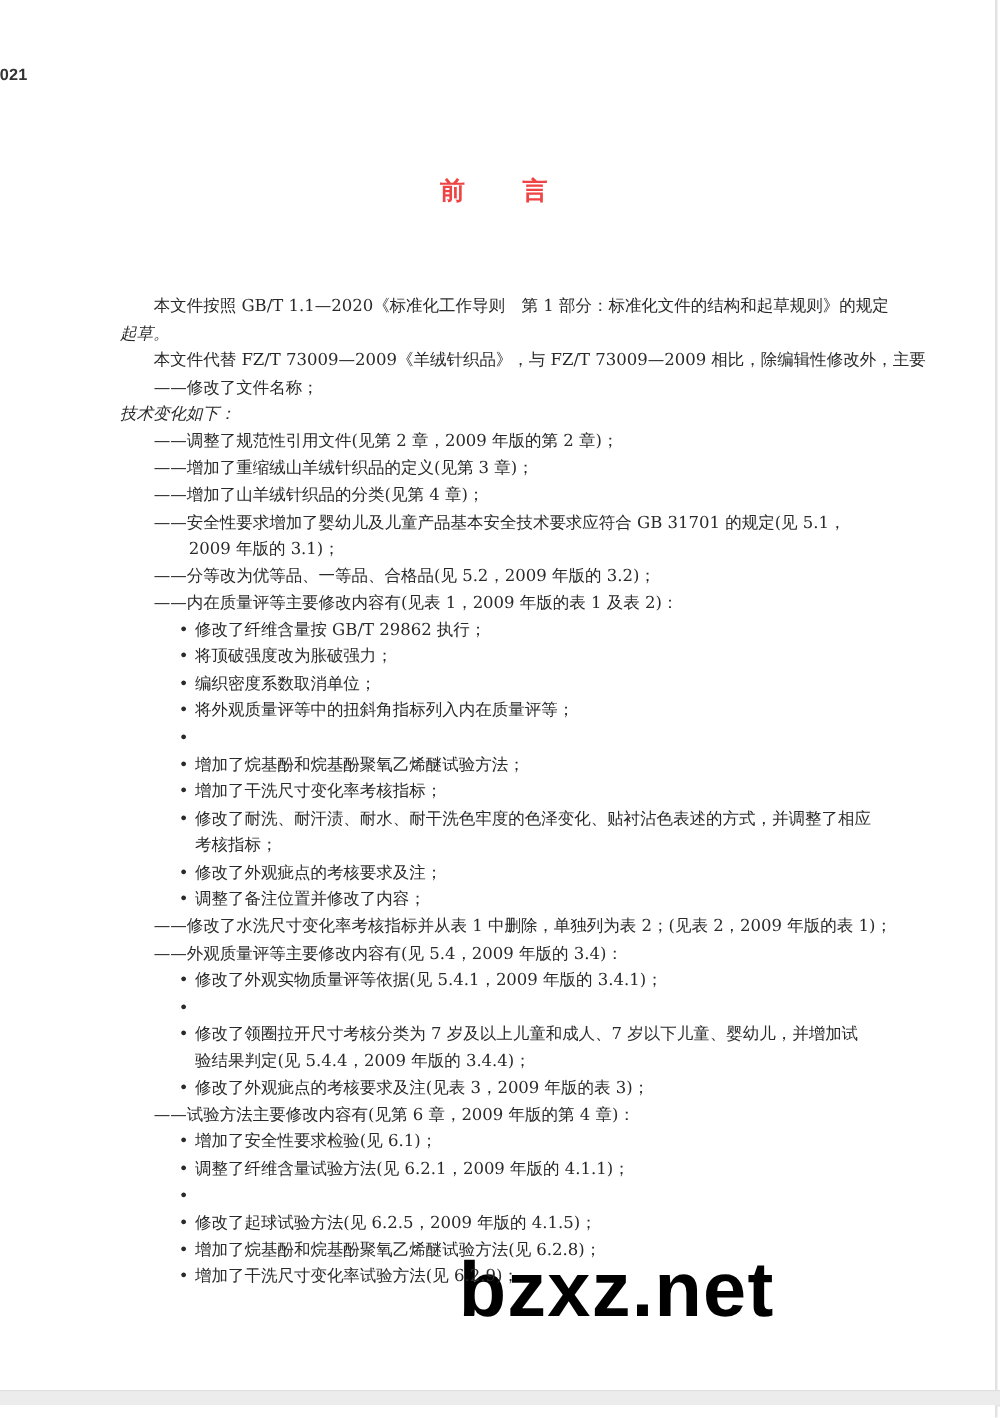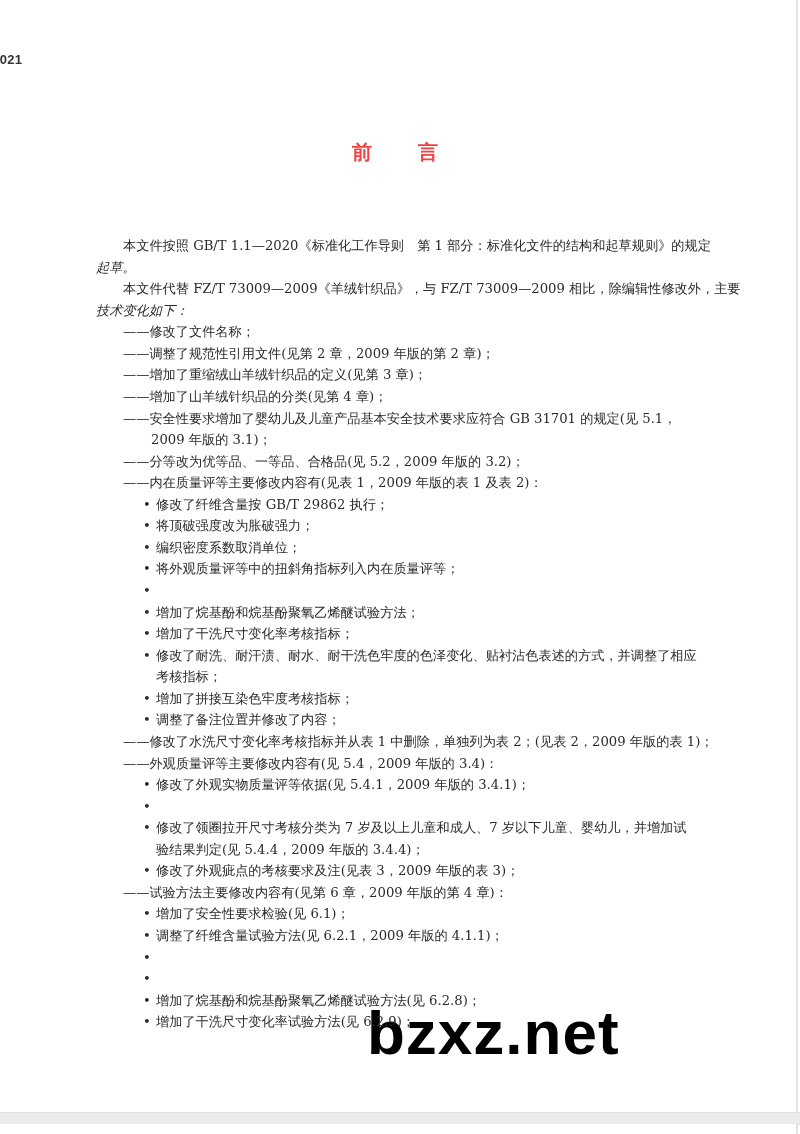--- a/index.html
+++ b/index.html
@@ -59,51 +59,51 @@
 <body>
 
 <div class="page">
   <div class="watermark">bzxz.net</div>
   <div class="std-code layer">FZ/T 73009—2021</div>
   <div class="title layer">前言</div>
   <div class="body layer" id="body">
       <div class="line p-first">本文件按照 GB/T 1.1—2020《标准化工作导则　第 1 部分：标准化文件的结构和起草规则》的规定</div>
       <div class="line p-cont">起草。</div>
       <div class="line p-first">本文件代替 FZ/T 73009—2009《羊绒针织品》，与 FZ/T 73009—2009 相比，除编辑性修改外，主要</div>
+      <div class="line dash">——修改了文件名称；</div>
       <div class="line p-cont">技术变化如下：</div>
-      <div class="line dash">——修改了文件名称；</div>
       <div class="line dash">——调整了规范性引用文件(见第 2 章，2009 年版的第 2 章)；</div>
       <div class="line dash">——增加了重缩绒山羊绒针织品的定义(见第 3 章)；</div>
       <div class="line dash">——增加了山羊绒针织品的分类(见第 4 章)；</div>
       <div class="line dash">——安全性要求增加了婴幼儿及儿童产品基本安全技术要求应符合 GB 31701 的规定(见 5.1，</div>
       <div class="line dash-cont">2009 年版的 3.1)；</div>
       <div class="line dash">——分等改为优等品、一等品、合格品(见 5.2，2009 年版的 3.2)；</div>
       <div class="line dash">——内在质量评等主要修改内容有(见表 1，2009 年版的表 1 及表 2)：</div>
       <div class="line bullet"><span class="dot">•</span><span class="btxt">修改了纤维含量按 GB/T 29862 执行；</span></div>
       <div class="line bullet"><span class="dot">•</span><span class="btxt">将顶破强度改为胀破强力；</span></div>
       <div class="line bullet"><span class="dot">•</span><span class="btxt">编织密度系数取消单位；</span></div>
       <div class="line bullet"><span class="dot">•</span><span class="btxt">将外观质量评等中的扭斜角指标列入内在质量评等；</span></div>
       <div class="line bullet"><span class="dot">•</span></div>
       <div class="line bullet"><span class="dot">•</span><span class="btxt">增加了烷基酚和烷基酚聚氧乙烯醚试验方法；</span></div>
       <div class="line bullet"><span class="dot">•</span><span class="btxt">增加了干洗尺寸变化率考核指标；</span></div>
       <div class="line bullet"><span class="dot">•</span><span class="btxt">修改了耐洗、耐汗渍、耐水、耐干洗色牢度的色泽变化、贴衬沾色表述的方式，并调整了相应</span></div>
       <div class="line bullet-cont">考核指标；</div>
-      <div class="line bullet"><span class="dot">•</span><span class="btxt">增加了拼接互染色牢度考核指标；</span></div>
+      <div class="line bullet"><span class="dot">•</span><span class="btxt">修改了外观疵点的考核要求及注；</span></div>
       <div class="line bullet"><span class="dot">•</span><span class="btxt">调整了备注位置并修改了内容；</span></div>
       <div class="line dash">——修改了水洗尺寸变化率考核指标并从表 1 中删除，单独列为表 2；(见表 2，2009 年版的表 1)；</div>
       <div class="line dash">——外观质量评等主要修改内容有(见 5.4，2009 年版的 3.4)：</div>
       <div class="line bullet"><span class="dot">•</span><span class="btxt">修改了外观实物质量评等依据(见 5.4.1，2009 年版的 3.4.1)；</span></div>
       <div class="line bullet"><span class="dot">•</span></div>
       <div class="line bullet"><span class="dot">•</span><span class="btxt">修改了领圈拉开尺寸考核分类为 7 岁及以上儿童和成人、7 岁以下儿童、婴幼儿，并增加试</span></div>
       <div class="line bullet-cont">验结果判定(见 5.4.4，2009 年版的 3.4.4)；</div>
       <div class="line bullet"><span class="dot">•</span><span class="btxt">修改了外观疵点的考核要求及注(见表 3，2009 年版的表 3)；</span></div>
       <div class="line dash">——试验方法主要修改内容有(见第 6 章，2009 年版的第 4 章)：</div>
       <div class="line bullet"><span class="dot">•</span><span class="btxt">增加了安全性要求检验(见 6.1)；</span></div>
       <div class="line bullet"><span class="dot">•</span><span class="btxt">调整了纤维含量试验方法(见 6.2.1，2009 年版的 4.1.1)；</span></div>
       <div class="line bullet"><span class="dot">•</span></div>
-      <div class="line bullet"><span class="dot">•</span></div>
+      <div class="line bullet"><span class="dot">•</span><span class="btxt">修改了起球试验方法(见 6.2.5，2009 年版的 4.1.5)；</span></div>
       <div class="line bullet"><span class="dot">•</span><span class="btxt">增加了烷基酚和烷基酚聚氧乙烯醚试验方法(见 6.2.8)；</span></div>
       <div class="line bullet"><span class="dot">•</span><span class="btxt">增加了干洗尺寸变化率试验方法(见 6.2.9)；</span></div>
     </div>
 
 </div>
 <div class="gap-band"></div>
 <div class="next-page"></div>
 
 </body></html>

